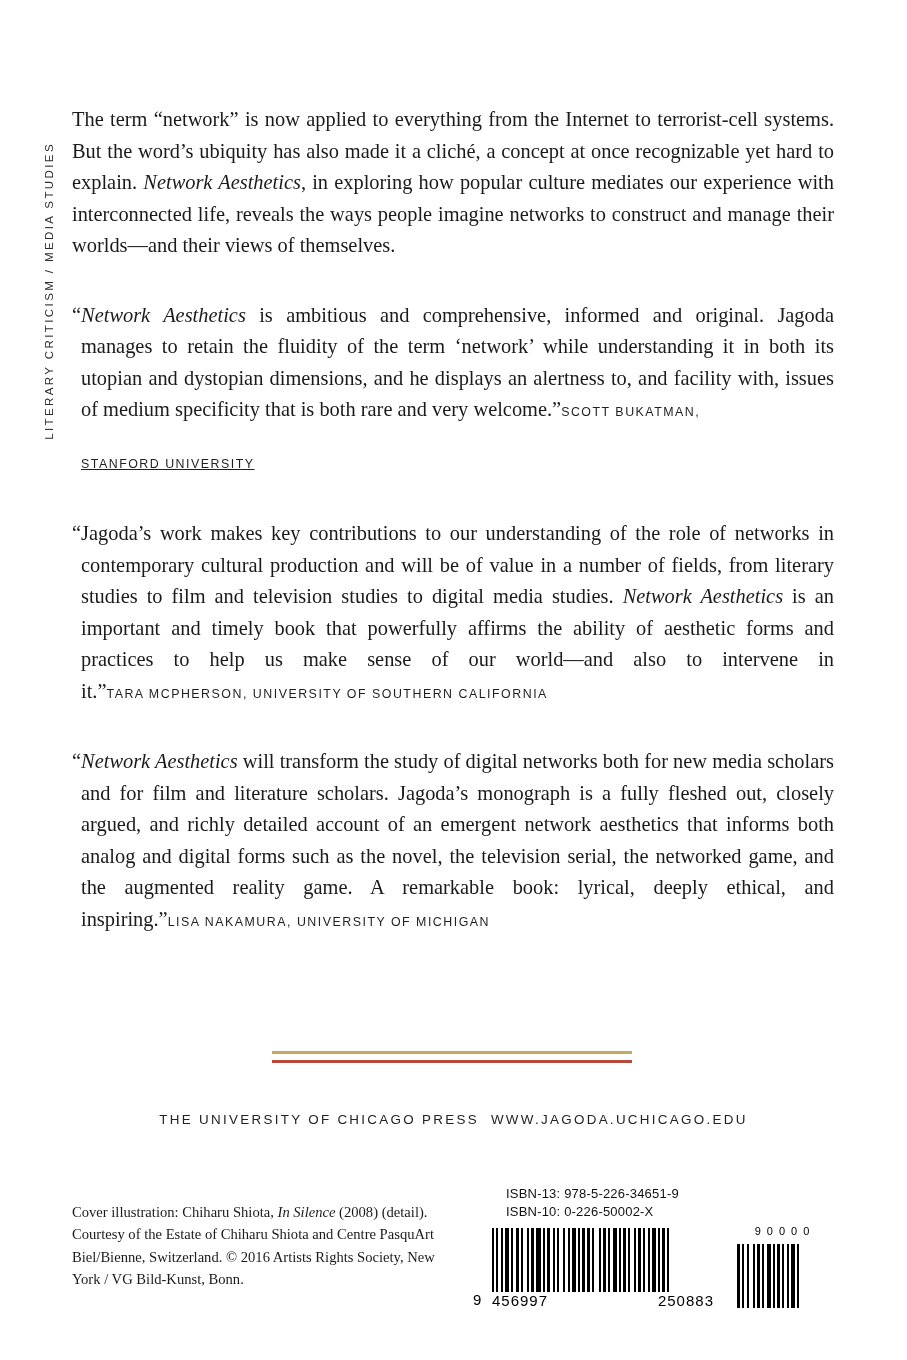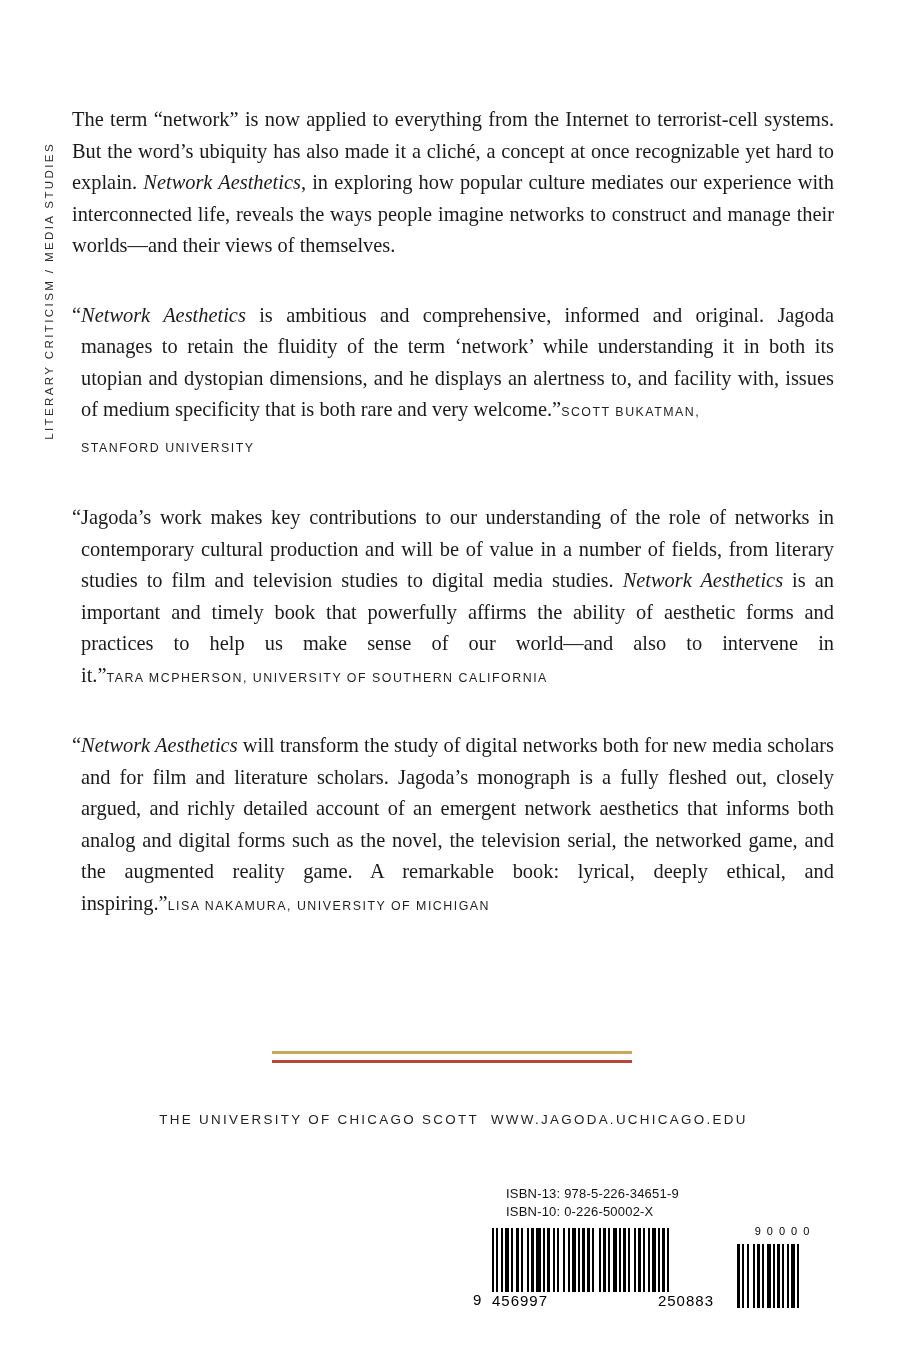--- a/index.html
+++ b/index.html
@@ -81,21 +81,22 @@
   .attrib {
     font-family: "Liberation Sans", sans-serif;
     font-size: 12.4px;
     letter-spacing: 1.5px;
     color: #1f1f1f;
     white-space: nowrap;
   }
   .attrib.block {
     display: block;
     text-indent: 0;
-    margin-top: 4px;
+    margin-top: 20px;
+    text-decoration: underline;
   }
 
   
   .bio {
     position: absolute;
     left: 72px;
     top: 938px;
     width: 762px;
     font-size: 20.4px;
     line-height: 31.5px;
@@ -245,22 +246,23 @@
 
   </div>
 
 
   <div class="rules">
     <div class="rule rule-gold"></div>
     <div class="rule-gap"></div>
     <div class="rule rule-red"></div>
   </div>
 
-  <div class="publisher"><span>THE UNIVERSITY OF CHICAGO SCOTT</span><span class="url">WWW.JAGODA.UCHICAGO.EDU</span></div>
-
+  <div class="publisher"><span>THE UNIVERSITY OF CHICAGO PRESS</span><span class="url">WWW.JAGODA.UCHICAGO.EDU</span></div>
+
+  <p class="credit"><span>Cover illustration: Chiharu Shiota, </span><span class="ital">In Silence</span><span> (2008) (detail). Courtesy of the Estate of Chiharu Shiota and Centre PasquArt Biel/Bienne, Switzerland. © 2016 Artists Rights Society, New York / VG Bild-Kunst, Bonn.</span></p>
 
   <div class="isbn-block">
     <div>ISBN-13: 978-5-226-34651-9</div>
     <div>ISBN-10: 0-226-50002-X</div>
   </div>
 
   <div class="barcode-area">
     <div class="bc-main">
       <div class="bars" id="bars-main">
           <div style="width: 2px; flex: 0 0 auto; height: 80px; background: rgb(0, 0, 0);"></div>

